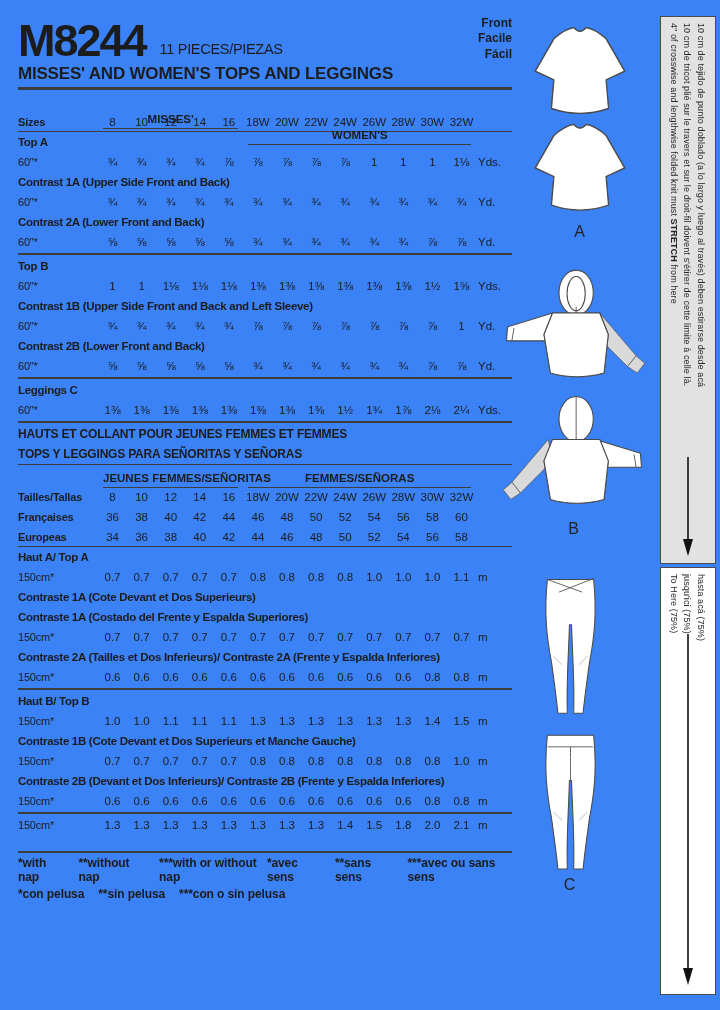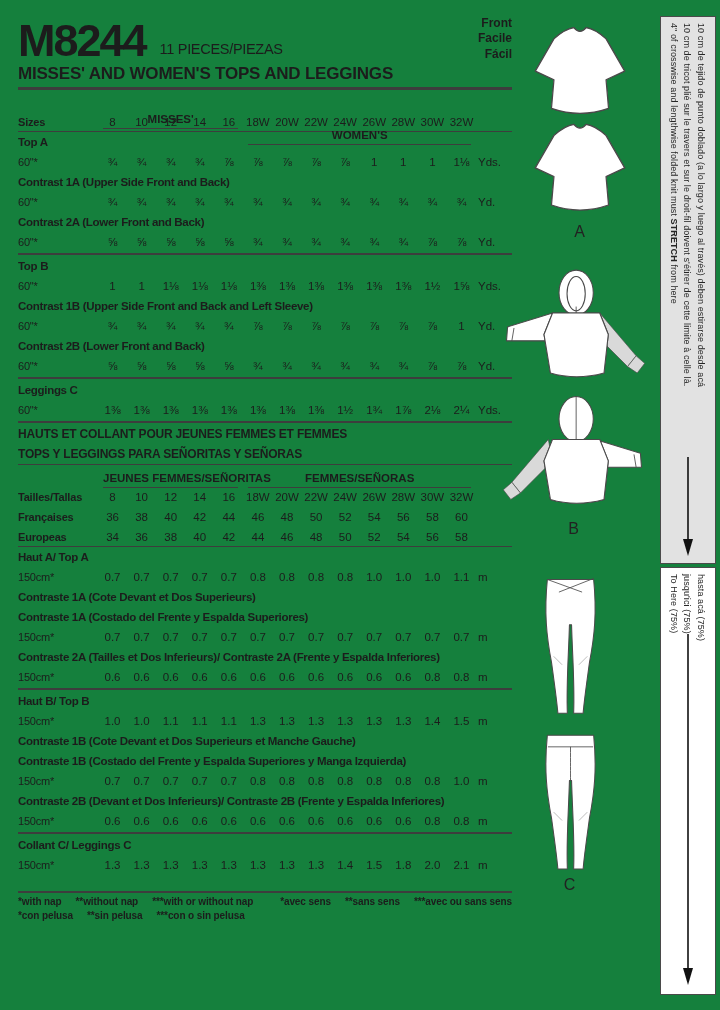--- a/index.html
+++ b/index.html
@@ -1,18 +1,18 @@
 <!DOCTYPE html>
 <html><head>
 <meta charset="utf-8">
 <style>
   * { margin:0; padding:0; box-sizing:border-box; }
   html,body { background:#fff; }
   body { font-family:"Liberation Sans", sans-serif; color:#1c1c1c; }
-  .page { position:relative; width:720px; height:1010px; background:#15803d; overflow:hidden; }
+  .page { position:relative; width:720px; height:1010px; background:#3b82f6; overflow:hidden; }
 
   
   .main { position:absolute; left:18px; top:16px; width:494px; }
 
   .hdr-row { display:flex; align-items:flex-end; }
   .brand { font-size:45px; font-weight:bold; letter-spacing:-2px; line-height:46px; }
   .pieces { font-size:14.5px; letter-spacing:-0.3px; margin-left:14px; padding-bottom:7px; }
   .difficulty { margin-left:auto; text-align:right; font-size:12px; font-weight:bold; line-height:1.28; padding-bottom:2px; }
 
   .doc-title { font-size:17px; font-weight:bold; letter-spacing:-0.2px; padding-bottom:3px; }
@@ -34,21 +34,21 @@
   .ghdr { height:18px; line-height:18px; }
   .gspan { font-size:11.5px; font-weight:bold; text-align:center; border-bottom:1.5px solid #3d3d3d; margin:0 5px; white-space:nowrap; }
   .sect { font-size:11.5px; font-weight:bold; height:20px; line-height:20px; letter-spacing:-0.3px; white-space:nowrap; }
 
   .foreign-title { font-size:12px; font-weight:bold; height:20px; line-height:20px; letter-spacing:-0.2px; }
 
   
   .fnote-rule { border-top:2px solid #3d3d3d; margin-top:16px; }
   .fnrow { display:flex; justify-content:space-between; margin-top:3px; }
   .fngroup { display:flex; gap:14px; }
-  .fn { font-size:10px; font-weight:bold; letter-spacing:-0.1px;text-align:center; }
+  .fn { font-size:12px; font-weight:bold; letter-spacing:-0.1px; }
 
   
   .figure { position:absolute; text-align:center; }
   .fig-a { left:516px; top:24px; width:128px; }
   .fig-b { left:496px; top:268px; width:156px; }
   .fig-c { left:520px; top:570px; width:100px; }
   .fig-label { font-size:16px; margin-top:2px; letter-spacing:1px; color:#222; }
   svg .outline { fill:#ffffff; stroke:#4a4a4a; stroke-width:1; stroke-linejoin:round; }
   svg .panel-light { fill:var(--panel-light); stroke:#4a4a4a; stroke-width:0.6; }
   svg .panel-dark  { fill:var(--panel-dark);  stroke:#4a4a4a; stroke-width:0.6; }
@@ -371,21 +371,20 @@
           <div class="val">1.3</div>
           <div class="val">1.3</div>
           <div class="val">1.3</div>
           <div class="val">1.3</div>
           <div class="val">1.3</div>
           <div class="val">1.4</div>
           <div class="val">1.5</div>
           <div class="unit">m</div>
         </div>
         <div class="sect">Contraste 1B (Cote Devant et Dos Superieurs et Manche Gauche)</div>
-        <div class="sect">Contraste 1B (Costado del Frente y Espalda Superiores y Manga Izquierda)</div>
         <div class="vrow">
           <div class="lbl">150cm*</div>
           <div class="val">0.7</div>
           <div class="val">0.7</div>
           <div class="val">0.7</div>
           <div class="val">0.7</div>
           <div class="val">0.7</div>
           <div class="val">0.8</div>
           <div class="val">0.8</div>
           <div class="val">0.8</div>
@@ -408,21 +407,20 @@
           <div class="val">0.6</div>
           <div class="val">0.6</div>
           <div class="val">0.6</div>
           <div class="val">0.6</div>
           <div class="val">0.6</div>
           <div class="val">0.8</div>
           <div class="val">0.8</div>
           <div class="unit">m</div>
         </div>
         <div class="hr2"></div>
-        <div class="sect">Collant C/ Leggings C</div>
         <div class="vrow">
           <div class="lbl">150cm*</div>
           <div class="val">1.3</div>
           <div class="val">1.3</div>
           <div class="val">1.3</div>
           <div class="val">1.3</div>
           <div class="val">1.3</div>
           <div class="val">1.3</div>
           <div class="val">1.3</div>
           <div class="val">1.3</div>

